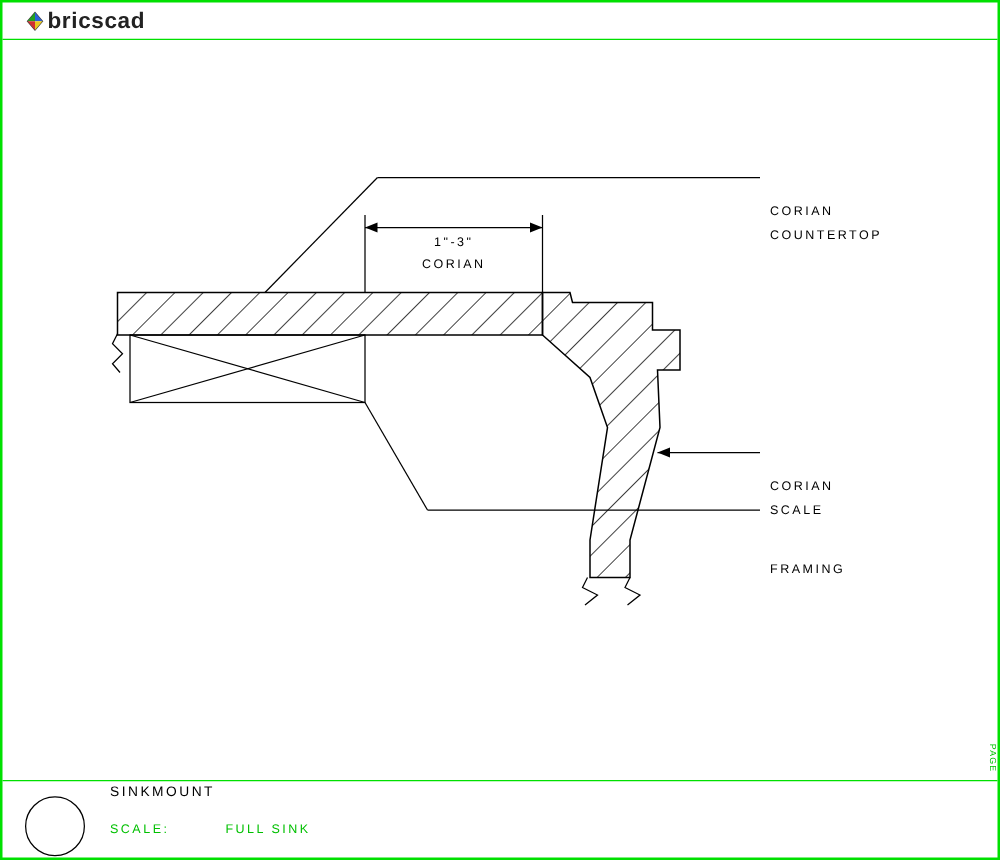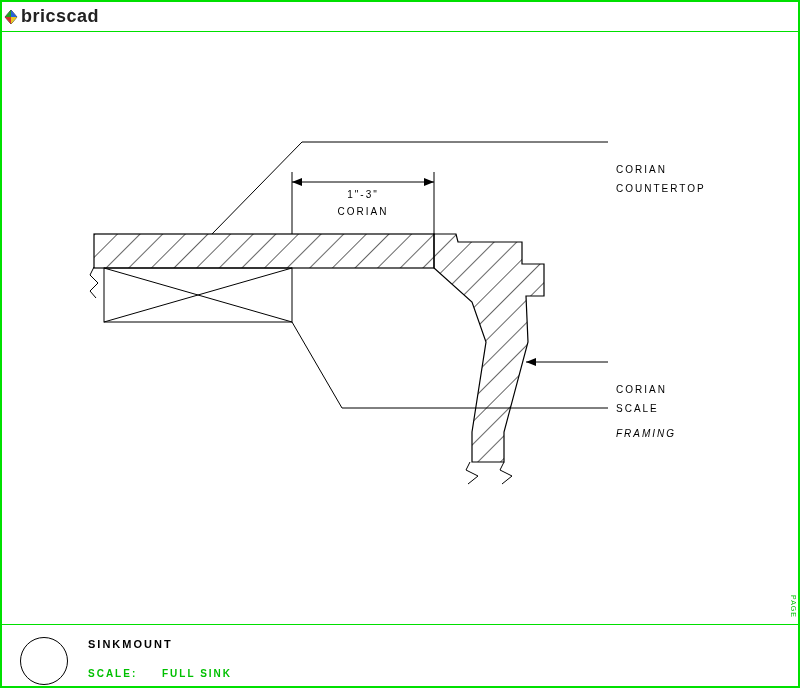--- a/index.html
+++ b/index.html
@@ -19,21 +19,21 @@
     border: 2px solid #00e000;
   }
   .header {
     position: absolute;
     top: 2px;
     left: 2px;
     right: 2px;
     height: 30px;
     display: flex;
     align-items: center;
-    padding-left: 1px;
+    padding-left: 18px;
     border-bottom: 1px solid #00e000;
   }
   .logo {
     display: flex;
     align-items: center;
     gap: 2px;
   }
   .logo-icon {
     width: 16px;
     height: 16px;
@@ -67,36 +67,35 @@
     left: 18px;
     top: 12px;
     width: 48px;
     height: 48px;
     border: 1px solid #000;
     border-radius: 50%;
   }
   .footer-content {
     position: absolute;
     left: 86px;
-    top: 13px;
-    font-weight: bold;
+    top: 3px;
   }
   .drawing-title {
     font-size: 11px;
     letter-spacing: 2px;
     color: #000;
     margin-bottom: 18px;
   }
   .scale-line {
     font-size: 10px;
     letter-spacing: 2px;
     color: #00c000;
   }
   .scale-label {
-    margin-right: 20px;
+    margin-right: 40px;
   }
   .side-text {
     position: absolute;
     right: 3px;
     bottom: 70px;
     font-size: 7px;
     color: #00c000;
     writing-mode: vertical-rl;
     letter-spacing: 1px;
   }
@@ -200,21 +199,21 @@
   <div class="dim-text" style="left:314px; top:154px; width:94px;">
     <div>1"-3"</div>
     <div>CORIAN</div>
   </div>
 
   <div class="annotation" style="left:614px; top:320px;">
     <div>CORIAN</div>
     <div>SCALE</div>
   </div>
 
-  <div class="annotation" style="left:614px; top:364px;font-style:italic;">
+  <div class="annotation" style="left:614px; top:386px;">
     <div>FRAMING</div>
   </div>
 </div>
 
 <div class="footer">
   <div class="footer-circle"></div>
   <div class="footer-content">
     <div class="drawing-title">SINKMOUNT</div>
     <div class="scale-line">
       <span class="scale-label">SCALE:</span>

